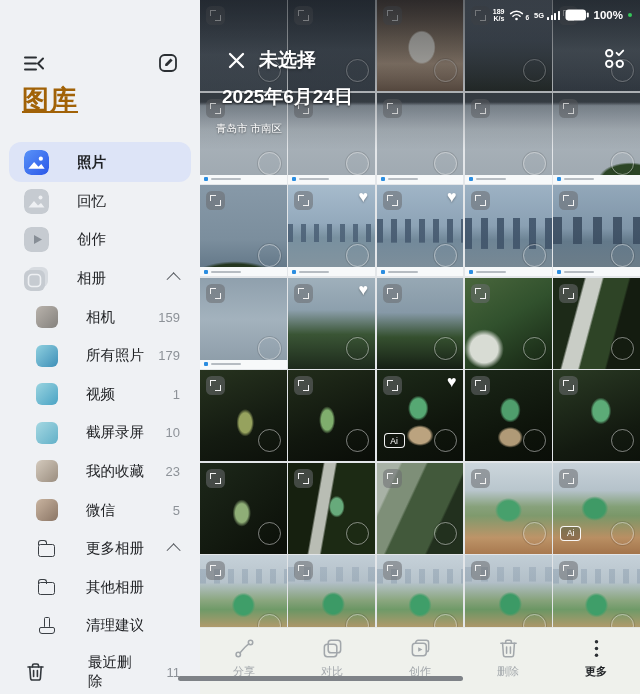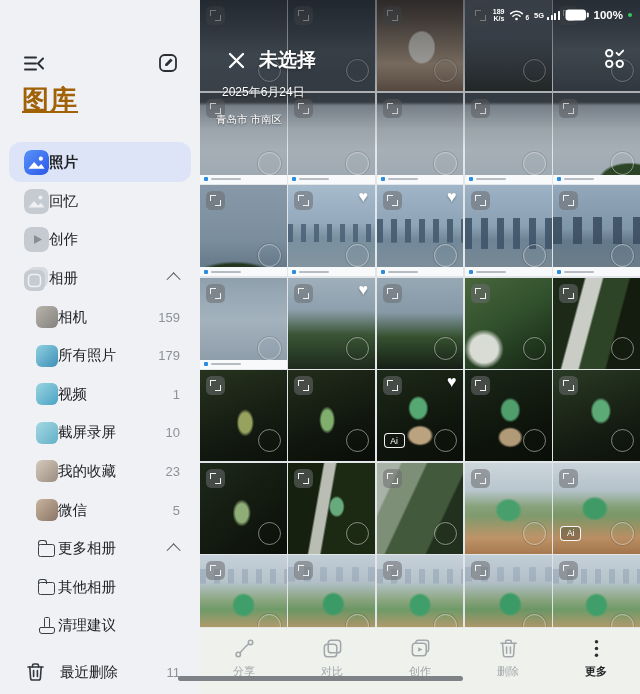--- a/index.html
+++ b/index.html
@@ -5,40 +5,40 @@
   html,body{margin:0;padding:0;}
   body{width:640px;height:694px;position:relative;overflow:hidden;
        font-family:"Liberation Sans","DejaVu Sans",sans-serif;background:#fff;}
 
   
   .sidebar{position:absolute;left:0;top:0;width:200px;height:694px;background:#eff1f4;z-index:20;}
   .sb-head{position:absolute;left:0;top:48px;width:200px;height:30px;display:flex;align-items:center;justify-content:space-between;padding:0 22px;box-sizing:border-box;}
   .sb-title{position:absolute;left:22px;top:82px;font-size:27px;font-weight:bold;color:#a16207;letter-spacing:1px;text-decoration:underline;}
   .sb-list{position:absolute;left:0;top:142px;width:200px;}
   .srow{height:38.6px;display:flex;align-items:center;padding:0 20px 0 24px;box-sizing:border-box;position:relative;}
-  .srow .lbl{font-size:14.5px;color:#202225;margin-left:0;flex:1;white-space:nowrap;overflow:hidden;}
+  .srow .lbl{font-size:14.5px;color:#202225;margin-left:28px;flex:1;white-space:nowrap;overflow:hidden;}
   .srow .cnt{font-size:13px;color:#8d9298;text-align:center;}
   .srow.selected{background:#dde4f7;border-radius:12px;margin:0 9px;padding:0 12px 0 15px;height:40px;}
   .srow.selected .lbl{font-weight:bold;}
   .micon{width:25px;height:25px;border-radius:7px;flex:none;position:relative;}
   .albrow{padding-left:36px;}
   .thumb{width:22px;height:22px;border-radius:6px;flex:none;position:relative;}
   .t-camera{background:linear-gradient(135deg,#b9b3ac,#84817d);}
   .t-sea{background:linear-gradient(135deg,#8fd0df,#3e8fb8);}
   .t-sea2{background:linear-gradient(135deg,#9ad4e0,#4aa3c4);}
   .t-sea3{background:linear-gradient(135deg,#a5d8e2,#62b0c8);}
   .t-person{background:linear-gradient(135deg,#d4cabd,#9a8d7f);}
   .t-warm{background:linear-gradient(135deg,#c9b4a0,#8a7565);}
   .t-folder,.t-cleanup{background:none;}
   .t-folder::before{content:"";position:absolute;left:2px;top:6px;width:15px;height:11px;border:1.7px solid #3a3f44;border-radius:2.5px;}
   .t-folder::after{content:"";position:absolute;left:2px;top:2.5px;width:7px;height:4px;border:1.7px solid #3a3f44;border-bottom:none;border-radius:3px 3px 0 0;}
   .t-cleanup::before{content:"";position:absolute;left:8px;top:2.5px;width:4px;height:9px;border:1.7px solid #3a3f44;border-radius:1.5px;}
   .t-cleanup::after{content:"";position:absolute;left:3px;top:12.5px;width:14px;height:5px;border:1.7px solid #3a3f44;border-radius:2px 2px 3px 3px;}
   .chev{width:9px;height:9px;border-left:1.8px solid #53575c;border-top:1.8px solid #53575c;transform:rotate(45deg) translateY(2px);margin-left:6px;}
-  .sb-bottom{position:absolute;left:0;bottom:0;width:200px;height:54px;background:linear-gradient(180deg,rgba(239,241,244,0) 0%,#eff1f4 38%);display:flex;align-items:center;padding:10px 20px 0 26px;box-sizing:border-box;}
+  .sb-bottom{position:absolute;left:0;bottom:0;width:200px;height:54px;background:linear-gradient(180deg,rgba(239,241,244,0) 0%,#eff1f4 38%);display:flex;align-items:center;padding:10px 20px 0 26px;box-sizing:border-box;gap:28px;}
   .sb-bottom .lbl{font-size:14.5px;color:#202225;margin-left:15px;flex:1;}
   .sb-bottom .cnt{font-size:13px;color:#8d9298;}
 
   
   .panel{position:absolute;left:200px;top:0;width:440px;height:694px;background:#e3e6e9;}
   .grid{position:absolute;left:0;top:0;width:440px;display:grid;grid-template-columns:repeat(5,1fr);grid-auto-rows:91px;gap:1.5px;}
   .cell{position:relative;overflow:hidden;background:#9aa;}
   .frame-badge{position:absolute;top:6px;left:6px;width:19px;height:19px;border-radius:5.5px;background:rgba(105,108,112,.55);}
   .frame-badge::before{content:"";position:absolute;top:4px;left:4px;width:5px;height:5px;border-top:1.7px solid #f2f2f2;border-left:1.7px solid #f2f2f2;}
   .frame-badge::after{content:"";position:absolute;bottom:4px;right:4px;width:5px;height:5px;border-bottom:1.7px solid #f2f2f2;border-right:1.7px solid #f2f2f2;}
@@ -88,21 +88,21 @@
   .bars{display:flex;align-items:flex-end;gap:1.5px;}
   .bars i{display:block;width:2px;background:#fff;border-radius:.5px;}
   .net-gen{font-size:7.5px;font-weight:bold;margin-right:1px;}
   .batt-pct{font-size:11.5px;font-weight:bold;}
   .green-dot{width:4px;height:4px;border-radius:50%;background:#35c759;}
   .appbar{position:absolute;left:0;top:42px;width:440px;height:36px;z-index:4;display:flex;align-items:center;}
   .appbar .title{color:#fff;font-size:19px;font-weight:bold;margin-left:14px;text-shadow:0 1px 3px rgba(0,0,0,.4);}
   .close-btn{margin-left:28px;display:flex;align-items:center;}
   .selall-btn{position:absolute;right:14px;top:5px;}
   .date-head{position:absolute;left:22px;top:84px;z-index:4;color:#fff;}
-  .date-head .d{font-size:12px;font-weight:normal;text-shadow:0 1px 2px rgba(0,0,0,.55);text-align:right;}
+  .date-head .d{font-size:19px;font-weight:bold;text-shadow:0 1px 2px rgba(0,0,0,.55);text-align:right;}
   .date-head .loc{font-size:10.5px;margin-top:12px;margin-left:-6px;text-shadow:0 1px 2px rgba(0,0,0,.55);}
 
   
   .toolbar{position:absolute;left:0;bottom:0;width:440px;height:66px;background:#eff1ec;z-index:6;display:flex;border-top:1px solid rgba(0,0,0,.04);}
   .tb-item{flex:1;display:flex;flex-direction:column;align-items:center;justify-content:flex-start;padding-top:9px;gap:4px;}
   .tb-item span{font-size:11px;color:#a2a7ab;}
   .tb-item.enabled span{color:#1e2124;font-weight:bold;}
   .home-indicator{position:absolute;left:178px;top:676px;width:285px;height:4.5px;border-radius:3px;background:#7e8287;z-index:40;}
 </style>
 </head>

